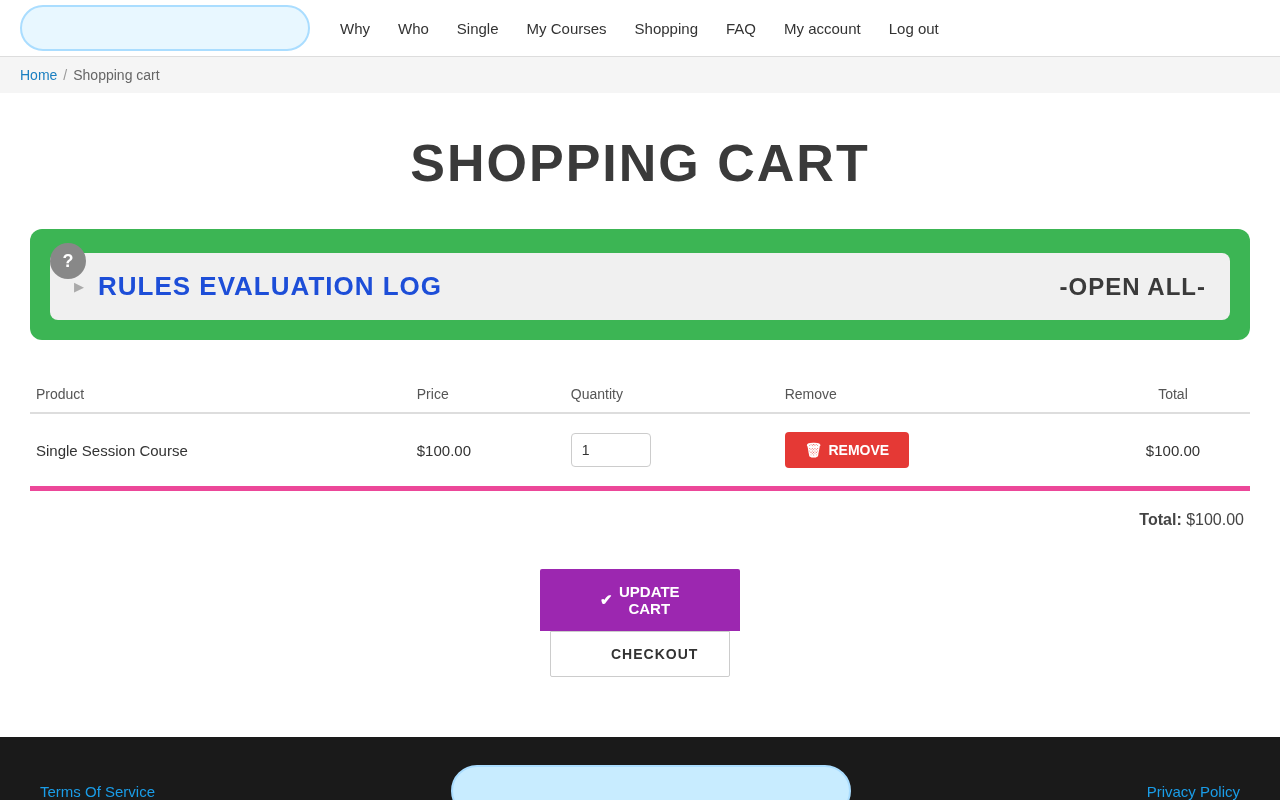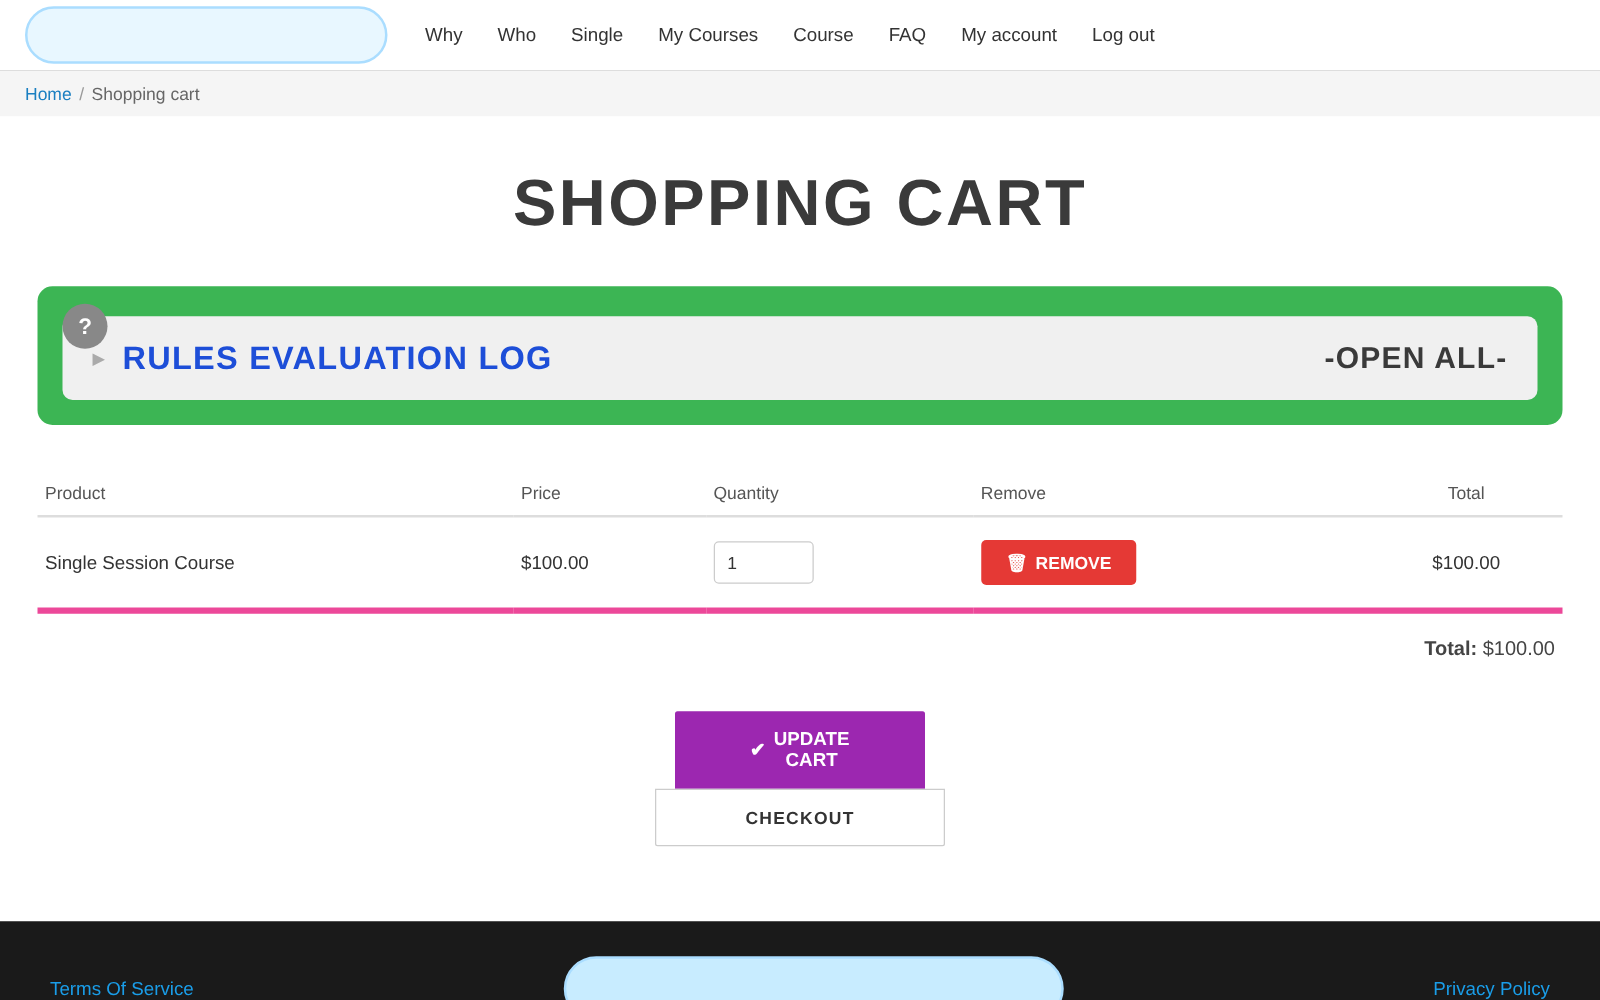--- a/index.html
+++ b/index.html
@@ -207,21 +207,21 @@
       border-radius: 2px 2px 0 0;
     }
     .checkout-btn {
       background: #fff;
       color: #333;
       border: 1px solid #ccc;
       padding: 14px 60px;
       font-size: 14px;
       font-weight: bold;
       cursor: pointer;
-      width: 232px;
+      width: 180px;
       text-transform: uppercase;
       letter-spacing: 1px;
       border-radius: 0 0 2px 2px;
     }
 
     
     .footer {
       background: #1a1a1a;
       padding: 28px 40px;
       display: flex;
@@ -247,21 +247,21 @@
 
 <header class="header">
   <div class="logo-area">
     <span class="logo-pill"></span>
   </div>
   <nav class="nav">
     <a href="#">Why</a>
     <a href="#">Who</a>
     <a href="#">Single</a>
     <a href="#">My Courses</a>
-    <a href="#">Course</a>
+    <a href="#">Shopping</a>
     <a href="#">FAQ</a>
     <a href="#">My account</a>
     <a href="#">Log out</a>
   </nav>
 </header>
 
 <div class="breadcrumb">
   <a href="#">Home</a>
   <span class="breadcrumb-sep">/</span>
   <span>Shopping cart</span>

